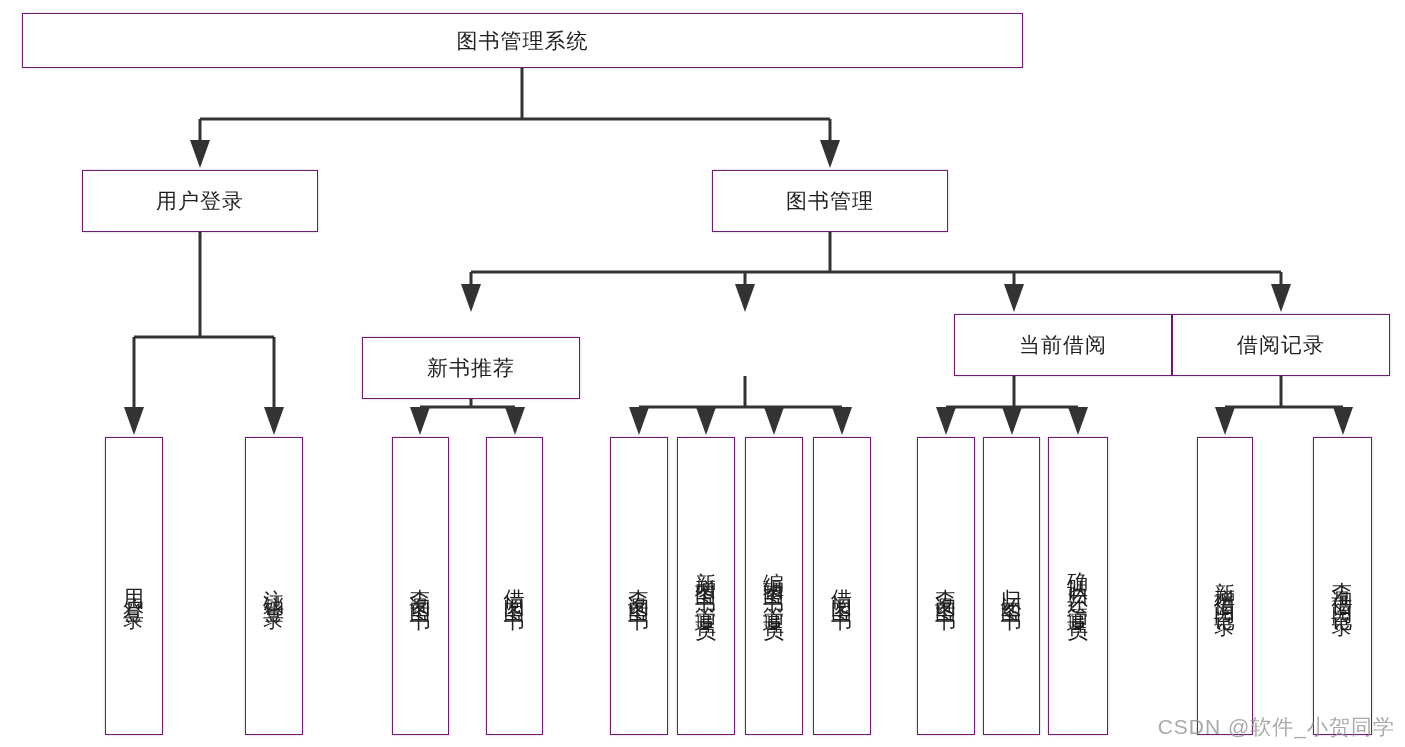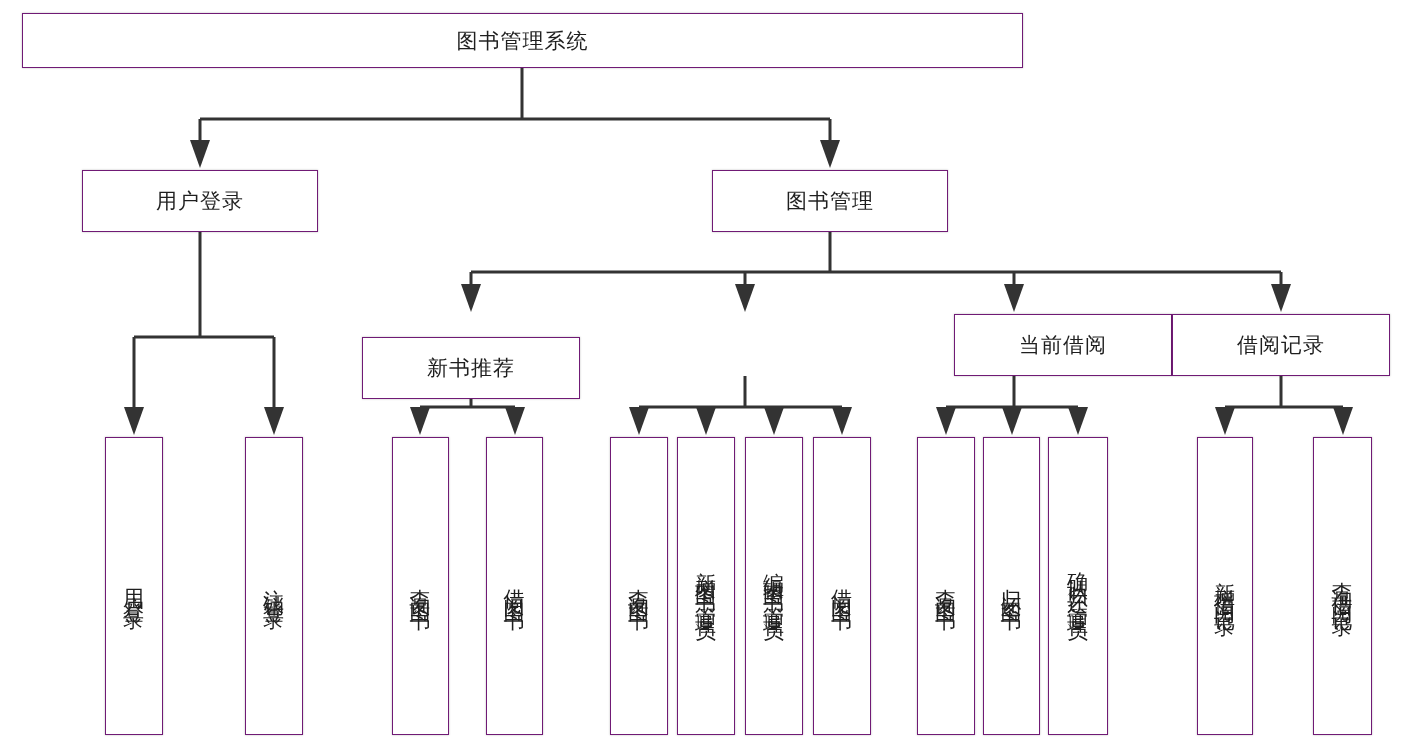--- a/index.html
+++ b/index.html
@@ -150,14 +150,15 @@
     <span>确认归还（管理员）</span>
   </div>
 
   <div class="box v" style="left:1197px;top:437px;width:56px;height:298px;">
     <span>新增借阅记录</span>
   </div>
   <div class="box v" style="left:1313px;top:437px;width:59px;height:298px;">
     <span>查询借阅记录</span>
   </div>
 
+  <div class="watermark">CSDN @软件_小贺同学</div>
 
 </div>
 
 </body></html>

